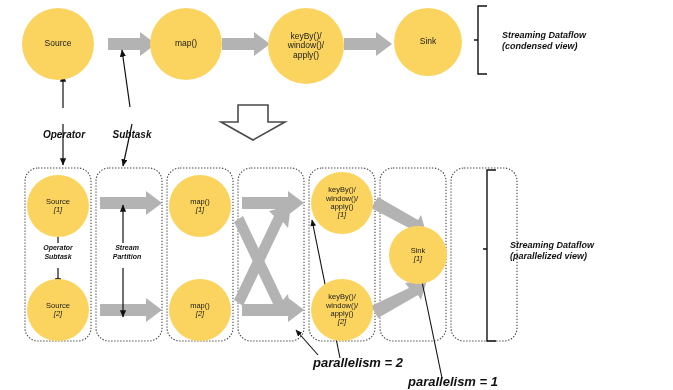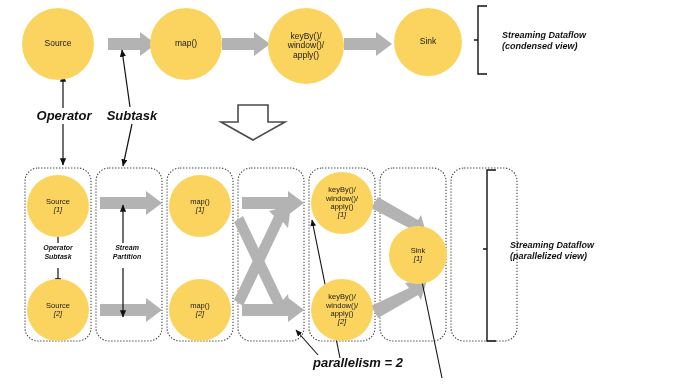--- a/index.html
+++ b/index.html
@@ -50,21 +50,21 @@
   .caption {
     position: absolute;
     font-style: italic;
     font-weight: bold;
     color: #111111;
     white-space: pre-line;
     line-height: 1.22;
     z-index: 4;
   }
   .cap-side { font-size: 9px; text-align: left; }
-  .cap-inline { font-size: 13px; text-align: center; }
+  .cap-inline { font-size: 10px; text-align: center; margin-top: 21px; }
   .cap-small { font-size: 7px; text-align: center; }
   .cap-par { font-size: 13px; text-align: left; }
 </style>
 </head>
 <body>
 
 <div id="canvas">
 
   <svg id="svg-layer" viewBox="0 0 673 390">
     <defs>
@@ -216,17 +216,18 @@
   </div>
 
   <div class="caption cap-small" style="left:28px; top:244px; width:60px;">Operator
 Subtask</div>
 
   <div class="caption cap-small" style="left:97px; top:244px; width:60px;">Stream
 Partition</div>
 
   <div class="caption cap-par" style="left:313px; top:355px; width:120px;">parallelism = 2</div>
 
+  <div class="caption cap-par" style="left:408px; top:374px; width:120px;">parallelism = 1</div>
 
   <div class="caption cap-side" style="left:510px; top:240px; width:160px;">Streaming Dataflow
 (parallelized view)</div>
 
 </div>
 
 </body></html>

